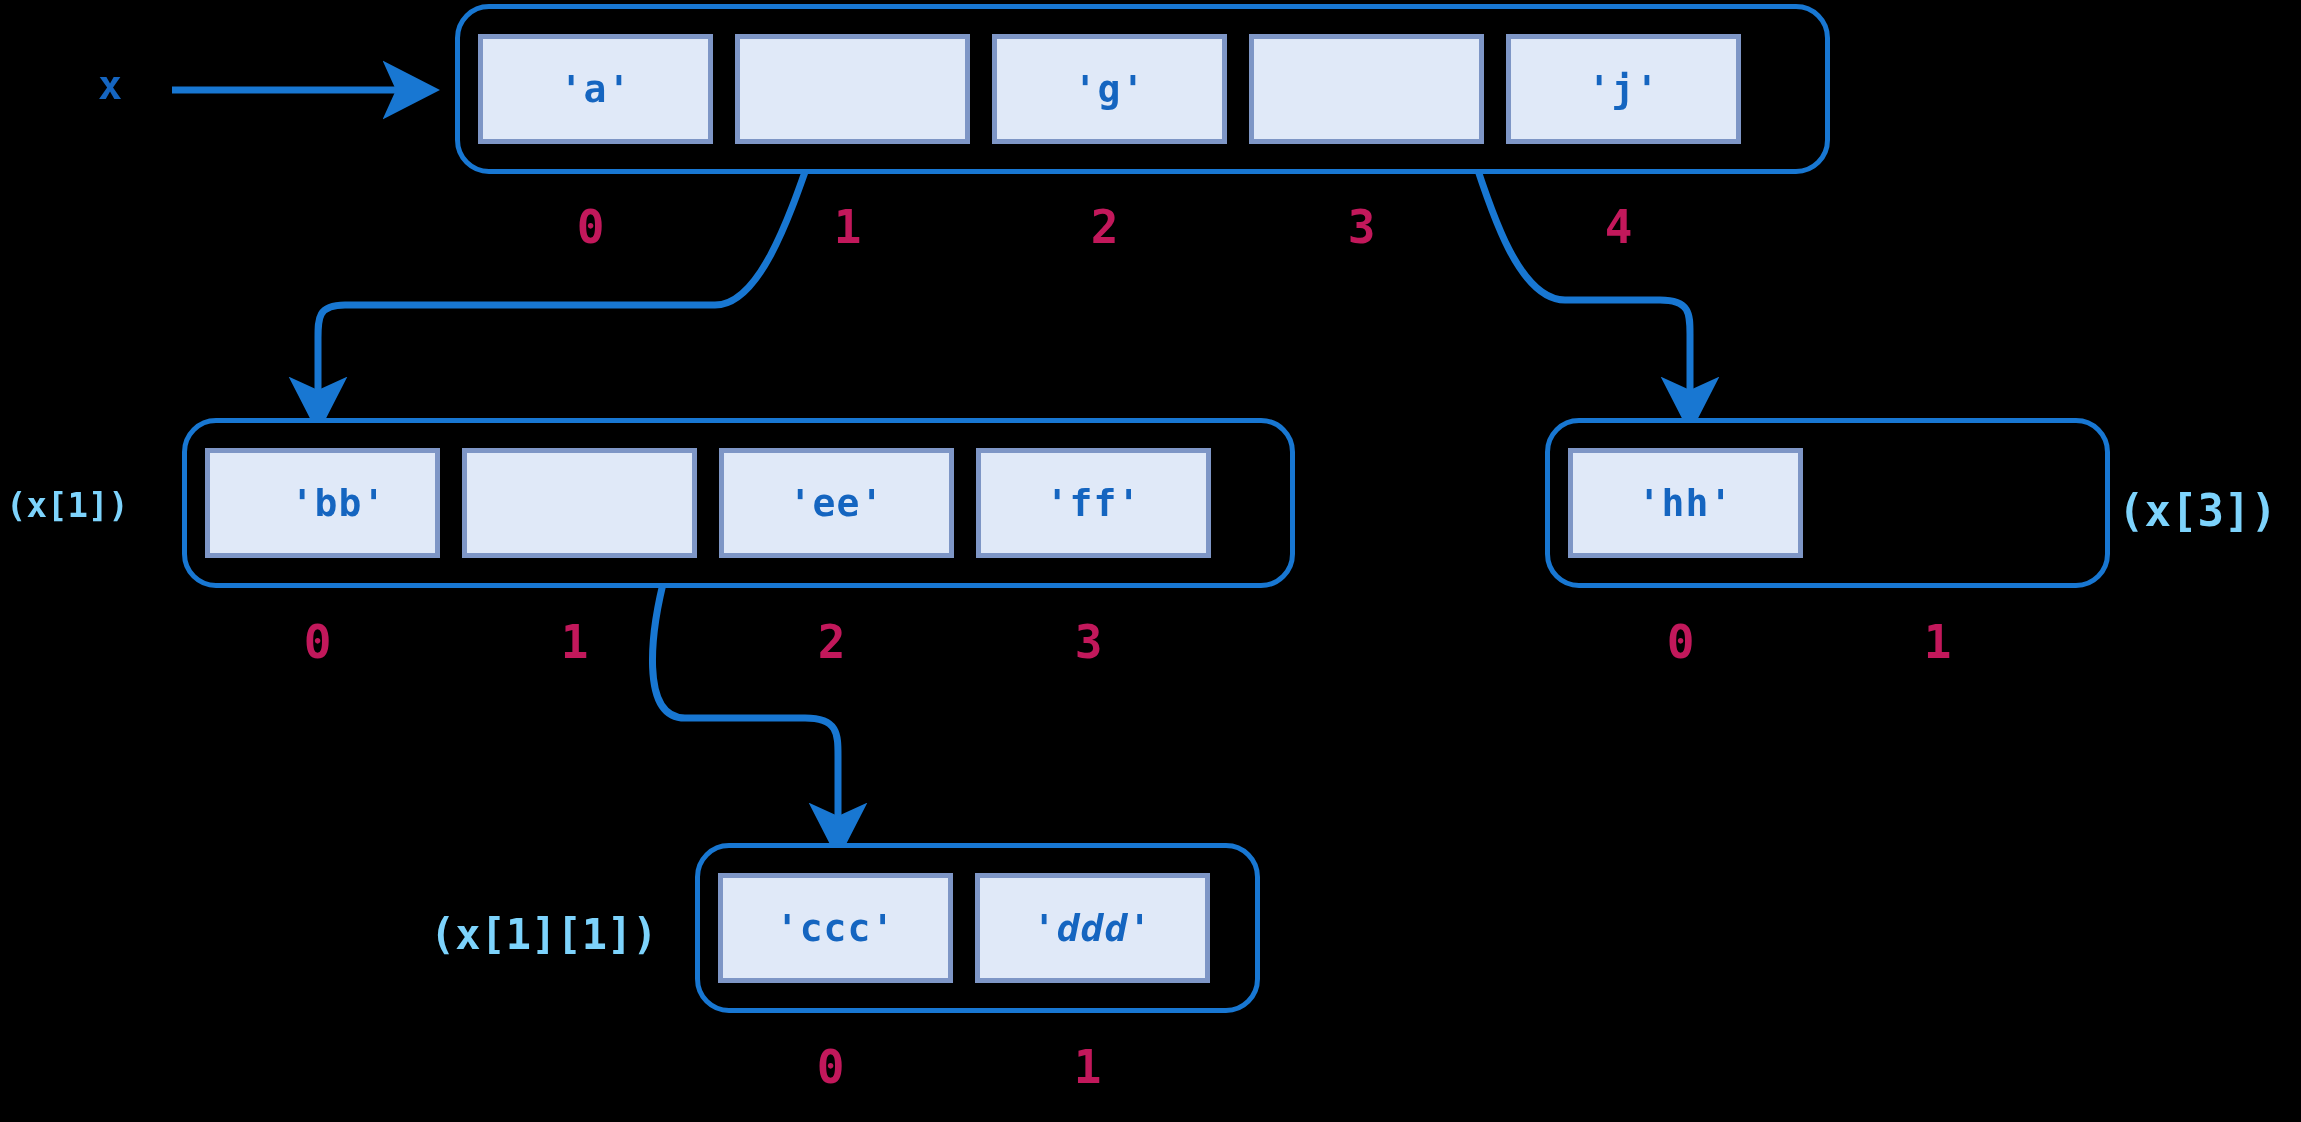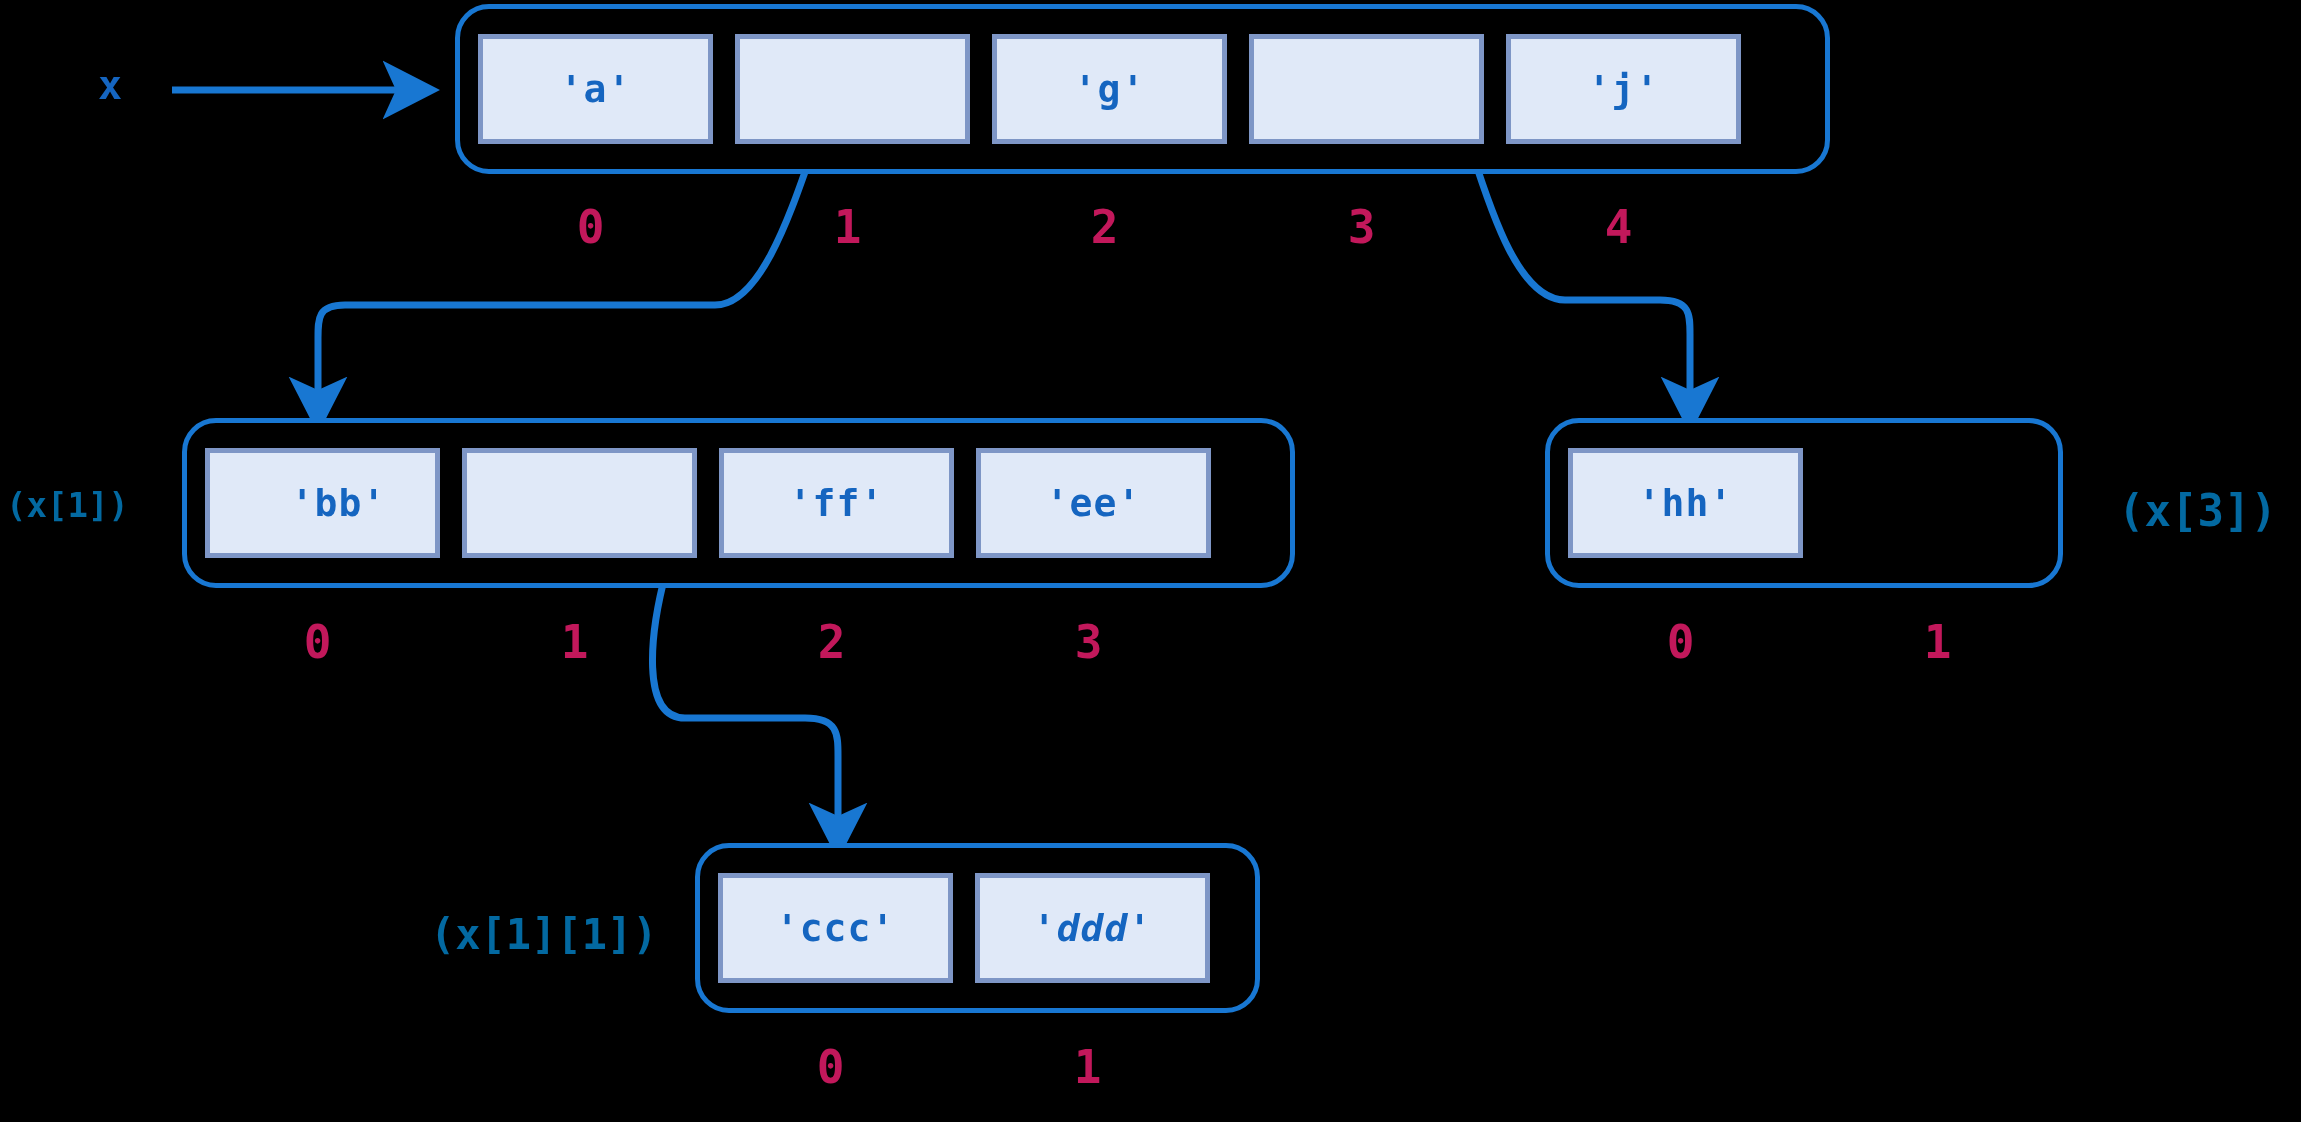--- a/index.html
+++ b/index.html
@@ -60,21 +60,21 @@
   .index-num {
     color: #C2185B;
     font-weight: bold;
     text-align: center;
     flex: 0 0 auto;
   }
 
   
   .side-label {
     position: absolute;
-    color: #0369a1;
+    color: #7dd3fc;
     font-weight: bold;
     white-space: nowrap;
   }
 
   .var-label {
     position: absolute;
     color: #1565C0;
     font-weight: bold;
   }
 </style>
@@ -126,34 +126,34 @@
     <div class="index-num" style="width:235px; font-size:46px;">2</div>
     <div class="index-num" style="width:235px; font-size:46px;">3</div>
     <div class="index-num" style="width:235px; font-size:46px;">4</div>
   </div>
 
   <div class="side-label" style="left:6px; top:485px; font-size:34px;">(x[1])</div>
 
   <div class="list-container" style="left:182px; top:418px; width:1113px; height:170px; gap:22px;">
     <div class="cell" style="width:235px; height:110px; font-size:38px;padding-left:32px;">'bb'</div>
     <div class="cell" style="width:235px; height:110px; font-size:38px;"></div>
+    <div class="cell" style="width:235px; height:110px; font-size:38px;">'ee'</div>
     <div class="cell" style="width:235px; height:110px; font-size:38px;">'ff'</div>
-    <div class="cell" style="width:235px; height:110px; font-size:38px;">'ee'</div>
   </div>
 
   <div class="index-row" style="left:200px; top:615px; width:1077px; gap:22px;">
     <div class="index-num" style="width:235px; font-size:46px;">0</div>
     <div class="index-num" style="width:235px; font-size:46px;">1</div>
     <div class="index-num" style="width:235px; font-size:46px;">2</div>
     <div class="index-num" style="width:235px; font-size:46px;">3</div>
   </div>
 
   <div class="side-label" style="left:2118px; top:485px; font-size:44px;">(x[3])</div>
 
-  <div class="list-container" style="left:1545px; top:418px; width:518px; height:170px; gap:22px;">
+  <div class="list-container" style="left:1545px; top:418px; width:565px; height:170px; gap:22px;">
     <div class="cell" style="width:235px; height:110px; font-size:38px;">'hh'</div>
   </div>
 
   <div class="index-row" style="left:1563px; top:615px; width:529px; gap:22px;">
     <div class="index-num" style="width:235px; font-size:46px;">0</div>
     <div class="index-num" style="width:235px; font-size:46px;">1</div>
   </div>
 
   <div class="side-label" style="left:430px; top:910px; font-size:42px;">(x[1][1])</div>
 

